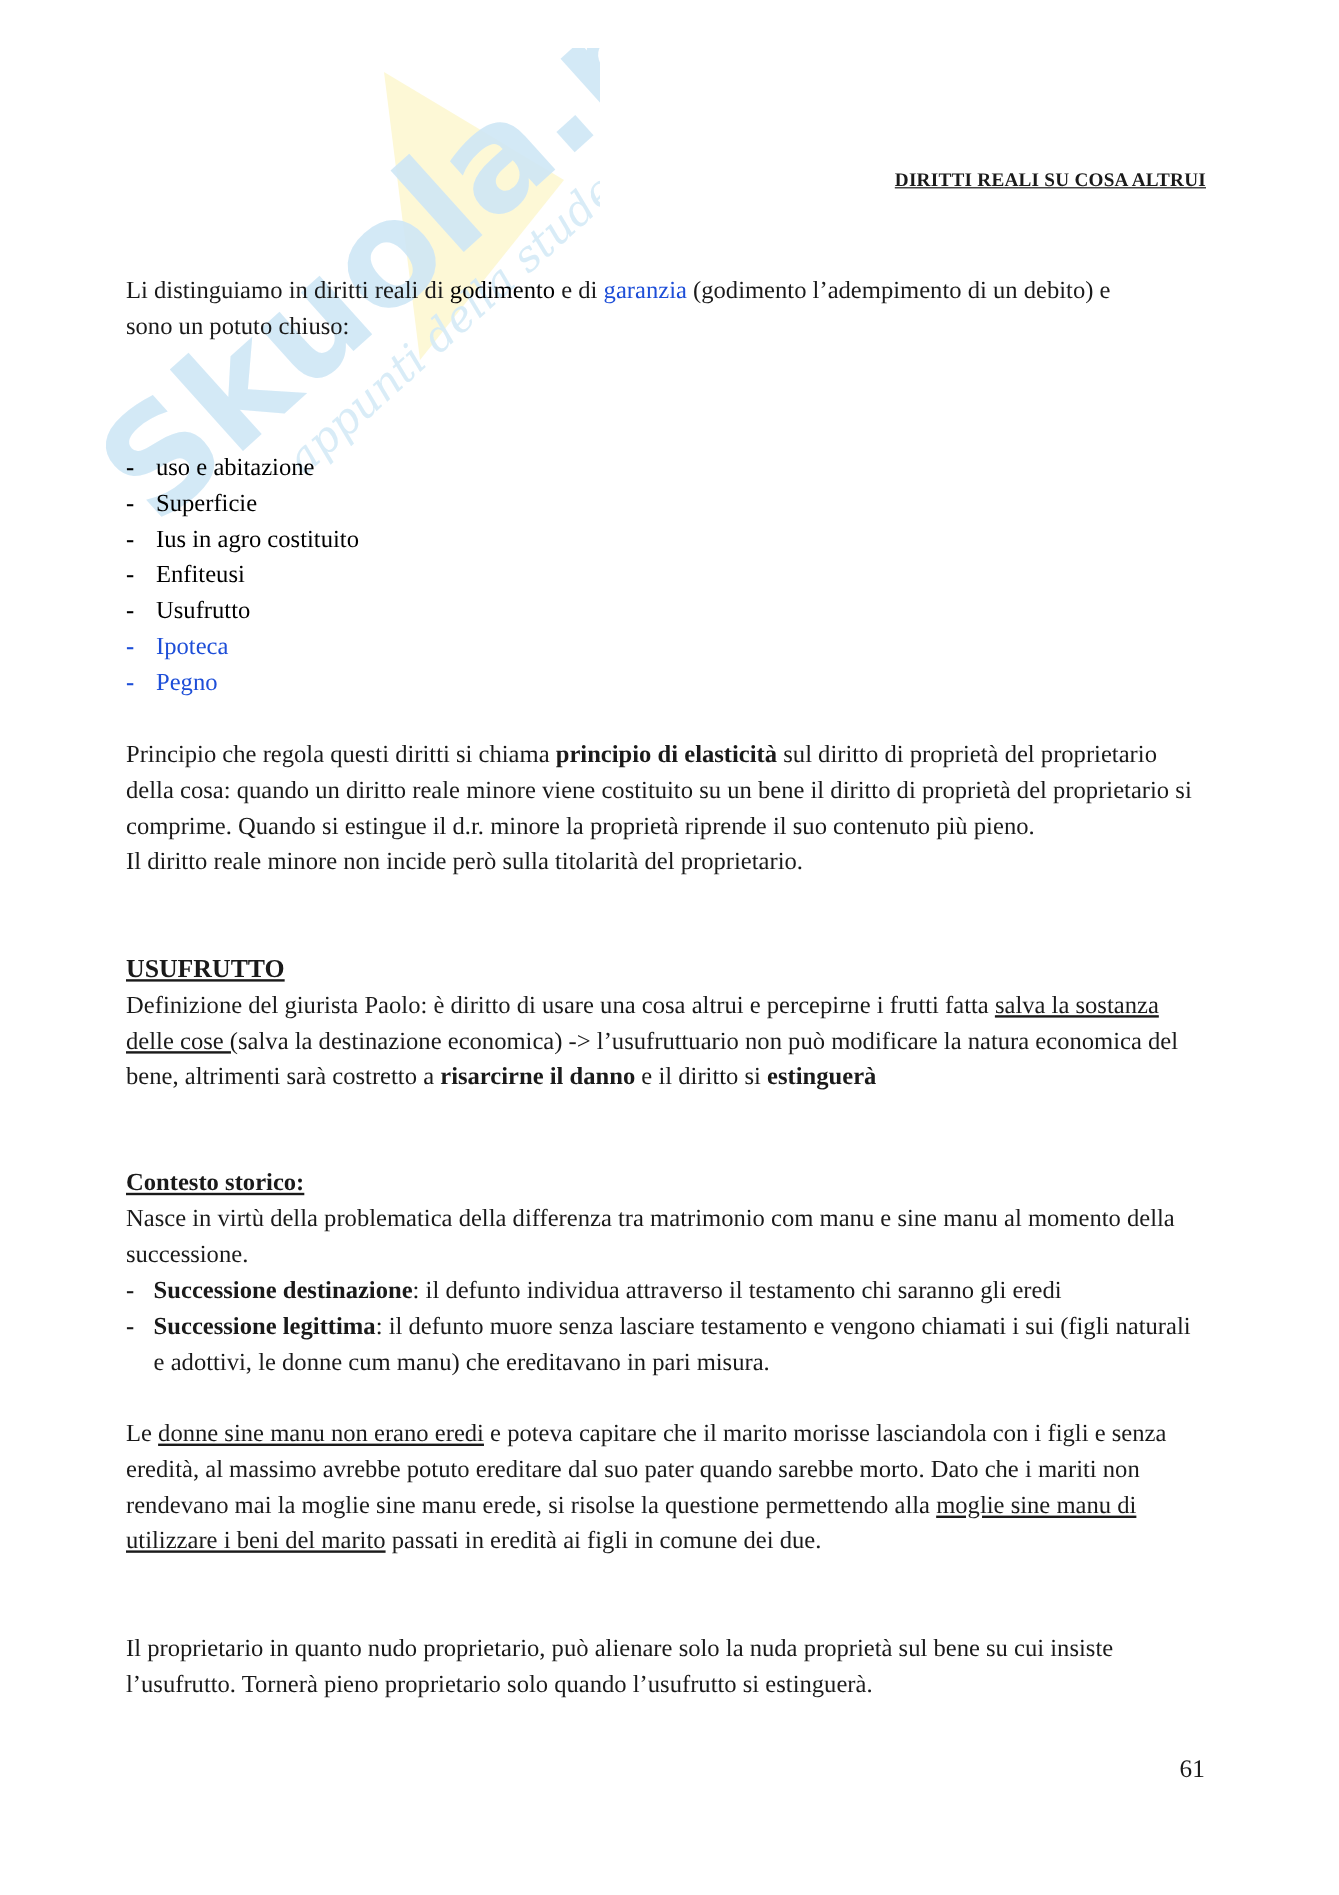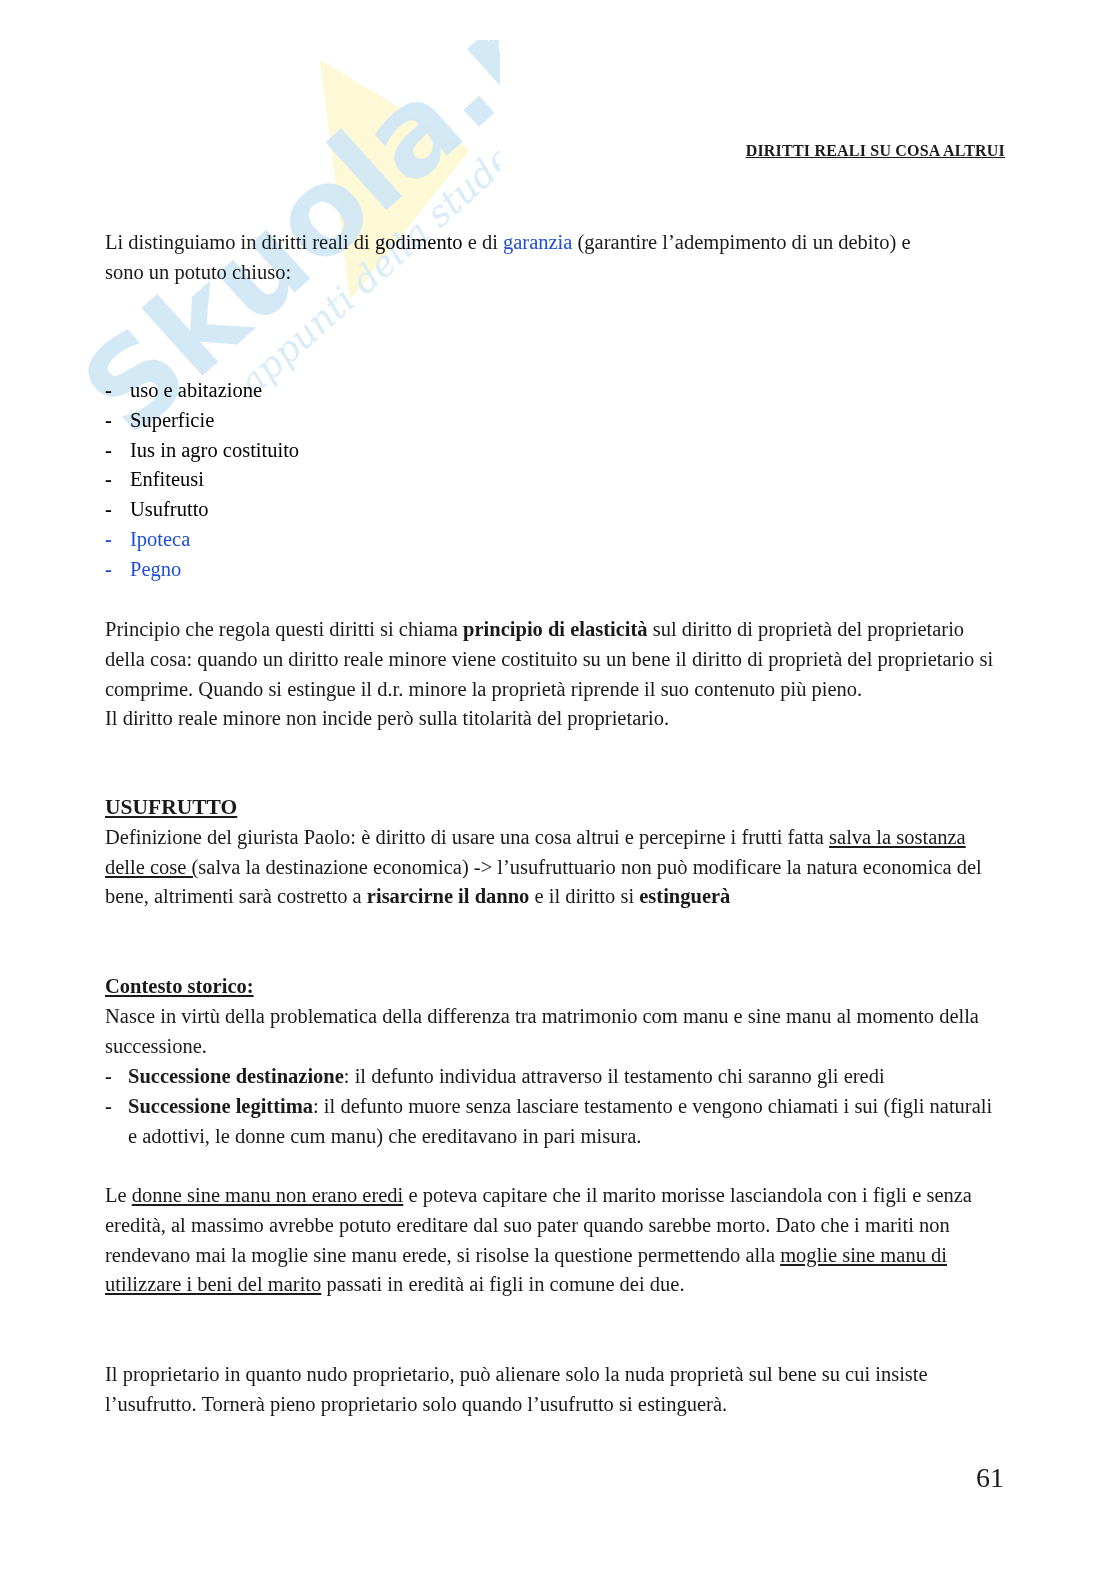--- a/index.html
+++ b/index.html
@@ -15,40 +15,40 @@
   .u { text-decoration: underline; }
   .b { font-weight: bold; }
   .list { position: absolute; left: 0; top: 376px; margin: 0; padding: 0; list-style: none; font-size: 20.5px; line-height: 29.8px; }
   .list li { position: relative; padding-left: 25px; }
   .list li .dash { position: absolute; left: 0; top: 0; font-weight: bold; }
   .bullets { position: absolute; left: 0; top: 1062px; margin: 0; padding: 0; list-style: none; font-size: 20.5px; line-height: 29.8px; width: 900px; }
   .bullets li { position: relative; padding-left: 23px; }
   .bullets li .dash { position: absolute; left: 0; top: 0; font-weight: bold; }
   .h2 { font-weight: bold; text-decoration: underline; font-size: 21.5px; }
   .h3 { font-weight: bold; text-decoration: underline; }
-  .pagenum { position: absolute; right: 112px; top: 1462px; font-size: 28px; }
+  .pagenum { position: absolute; right: 112px; top: 1462px; font-size: 21px; }
 </style>
 </head>
 <body>
 
 <svg class="watermark" viewBox="0 0 480 440" xmlns="http://www.w3.org/2000/svg">
   <polygon points="300,20 450,110 330,260" fill="#fdf7cf" opacity="0.85"></polygon>
   <g transform="rotate(-42 240 230)">
     <text x="30" y="270" font-family="DejaVu Sans, sans-serif" font-weight="bold" font-size="120" fill="#cfe7f6" opacity="0.9">Skuola.net</text>
     <text x="150" y="320" font-family="DejaVu Serif, serif" font-style="italic" font-size="36" fill="#d5ebf7" opacity="0.9">appunti della studente</text>
   </g>
 </svg>
 
 <div class="page">
 
   <div class="title">DIRITTI REALI SU COSA ALTRUI</div>
 
   <p class="para" style="top:198px;">
     <br>
-    <span>Li distinguiamo in diritti reali di </span><span class="red">godimento</span><span> e di </span><span class="blue">garanzia</span><span> (garantire l’adempimento di un debito) e</span><br>
+    <span>Li distinguiamo in diritti reali di </span><span class="red">godimento</span><span> e di </span><span class="blue">garanzia</span><span> (godimento l’adempimento di un debito) e</span><br>
     <span>sono un potuto chiuso:</span>
   </p>
 
   <ul class="list">
     <li class="red"><span class="dash">-</span><span>uso e abitazione</span></li>
     <li class="red"><span class="dash">-</span><span>Superficie</span></li>
     <li class="red"><span class="dash">-</span><span>Ius in agro costituito</span></li>
     <li class="red"><span class="dash">-</span><span>Enfiteusi</span></li>
     <li class="red"><span class="dash">-</span><span>Usufrutto</span></li>
     <li class="blue"><span class="dash">-</span><span>Ipoteca</span></li>

